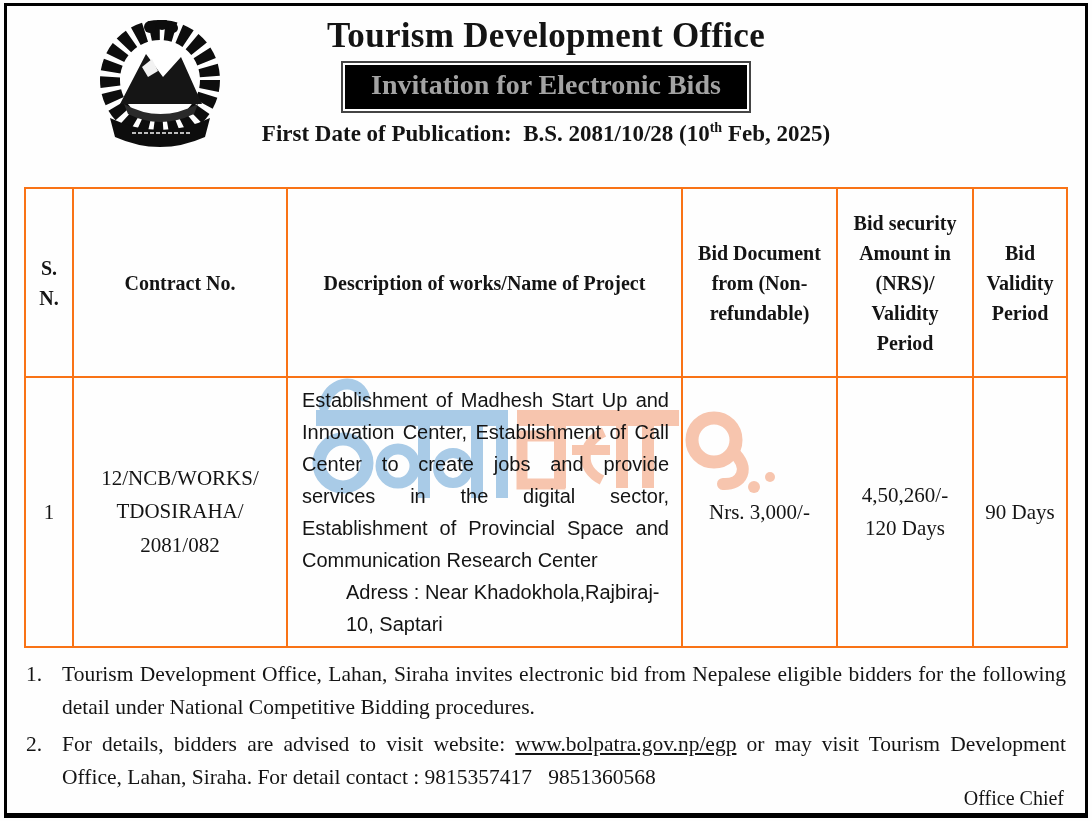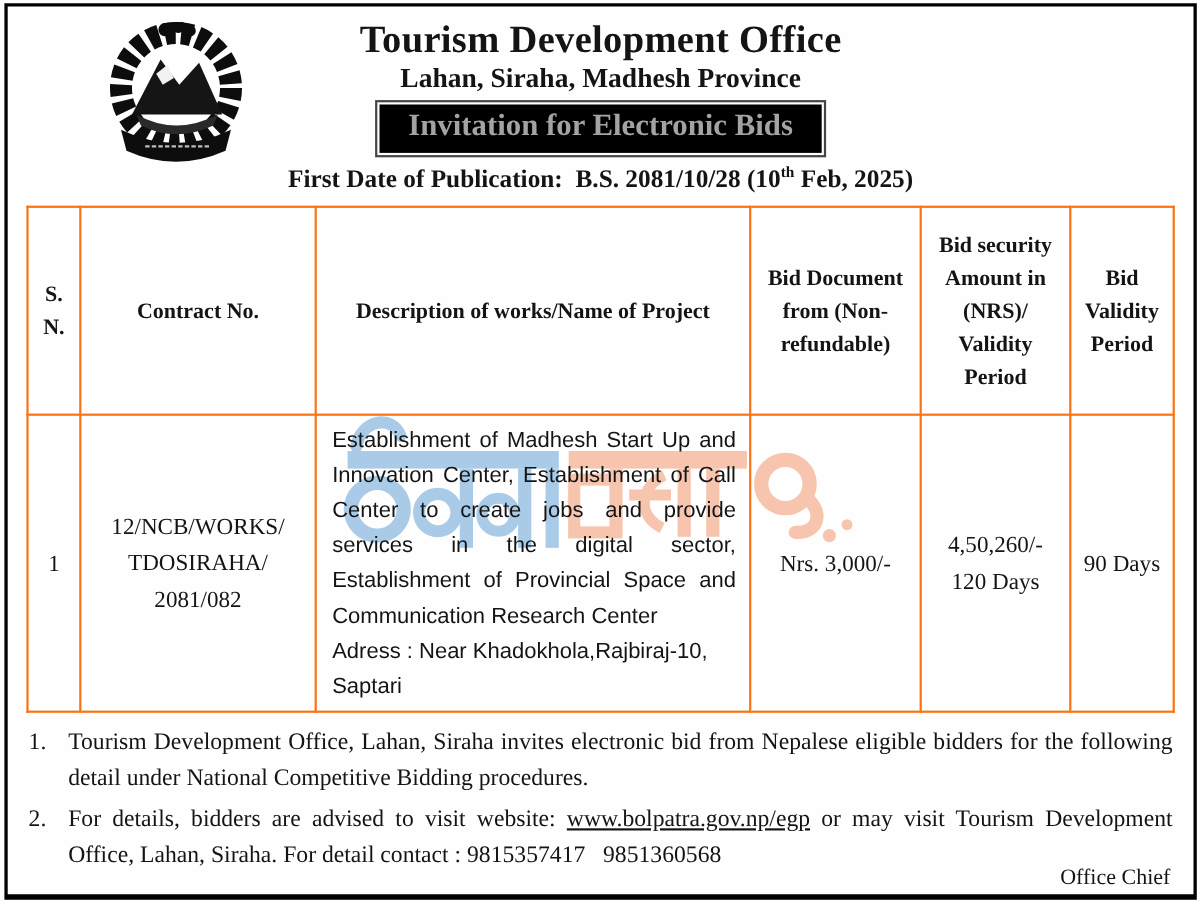--- a/index.html
+++ b/index.html
@@ -25,21 +25,21 @@
   .tbl-wrap{position:absolute;left:24px;top:187px;z-index:1;}
   table{border-collapse:collapse;table-layout:fixed;width:1042px;background:transparent;}
   th,td{border:2px solid #f97316;box-sizing:border-box;}
   thead tr{height:189px;}
   tbody tr{height:270px;}
   th{font-size:20px;font-weight:bold;line-height:1.5;text-align:center;vertical-align:middle;padding:0 5px;}
   td{font-size:21px;text-align:center;vertical-align:middle;padding:0 4px;}
   td.desc{vertical-align:top;text-align:justify;
     font-family:"Liberation Sans", sans-serif;font-size:20px;line-height:1.6;
     padding:6px 12px 0 14px;}
-  .desc .addr{text-align:left;}
+  .desc .addr{text-align:left;margin-left:44px;}
   .contract div{line-height:1.6;}
   .security div{line-height:1.55;text-align:center;}
   
   .notes{position:absolute;left:26px;right:26px;top:658px;z-index:1;font-size:21.5px;}
   .note{display:flex;line-height:1.52;margin-bottom:5px;}
   .note .num{flex:none;width:36px;font-size:21.5px;}
   .note .body{flex:1;text-align:justify;}
   .link{text-decoration:underline;color:inherit;cursor:pointer;}
   .office-chief{position:absolute;right:28px;bottom:11px;z-index:1;
     font-size:20px;font-weight:normal;}
@@ -86,21 +86,20 @@
       <path d="M34,84 L60,34 L77,57 L95,37 L116,84 Z" fill="#151515"></path>
       <path d="M56,47 L66,39 L72,51 L62,57 Z" fill="#f2f2f2"></path>
       <path d="M38,84 Q74,104 112,84 L108,94 Q74,110 42,94 Z" fill="#2a2a2a"></path>
       <path d="M24,98 Q74,122 124,98 L119,117 Q74,137 29,117 Z" fill="#0d0d0d"></path>
       <line x1="46" y1="113" x2="104" y2="113" stroke="#bdbdbd" stroke-width="2" stroke-dasharray="4 2"></line>
     </svg>
   </div>
 
   <div class="titles">
     <div class="office-name">Tourism Development Office</div>
-    <div class="office-loc">Lahan, Siraha, Madhesh Province</div>
     <div><span class="banner">Invitation for Electronic Bids</span></div>
     <div class="pub-line"><span>First Date of Publication:&nbsp; B.S. 2081/10/28 (10</span><sup>th</sup><span> Feb, 2025)</span></div>
   </div>
 
   <div class="tbl-wrap">
     <table>
       <colgroup>
         <col style="width:48px">
           <col style="width:214px">
           <col style="width:395px">

